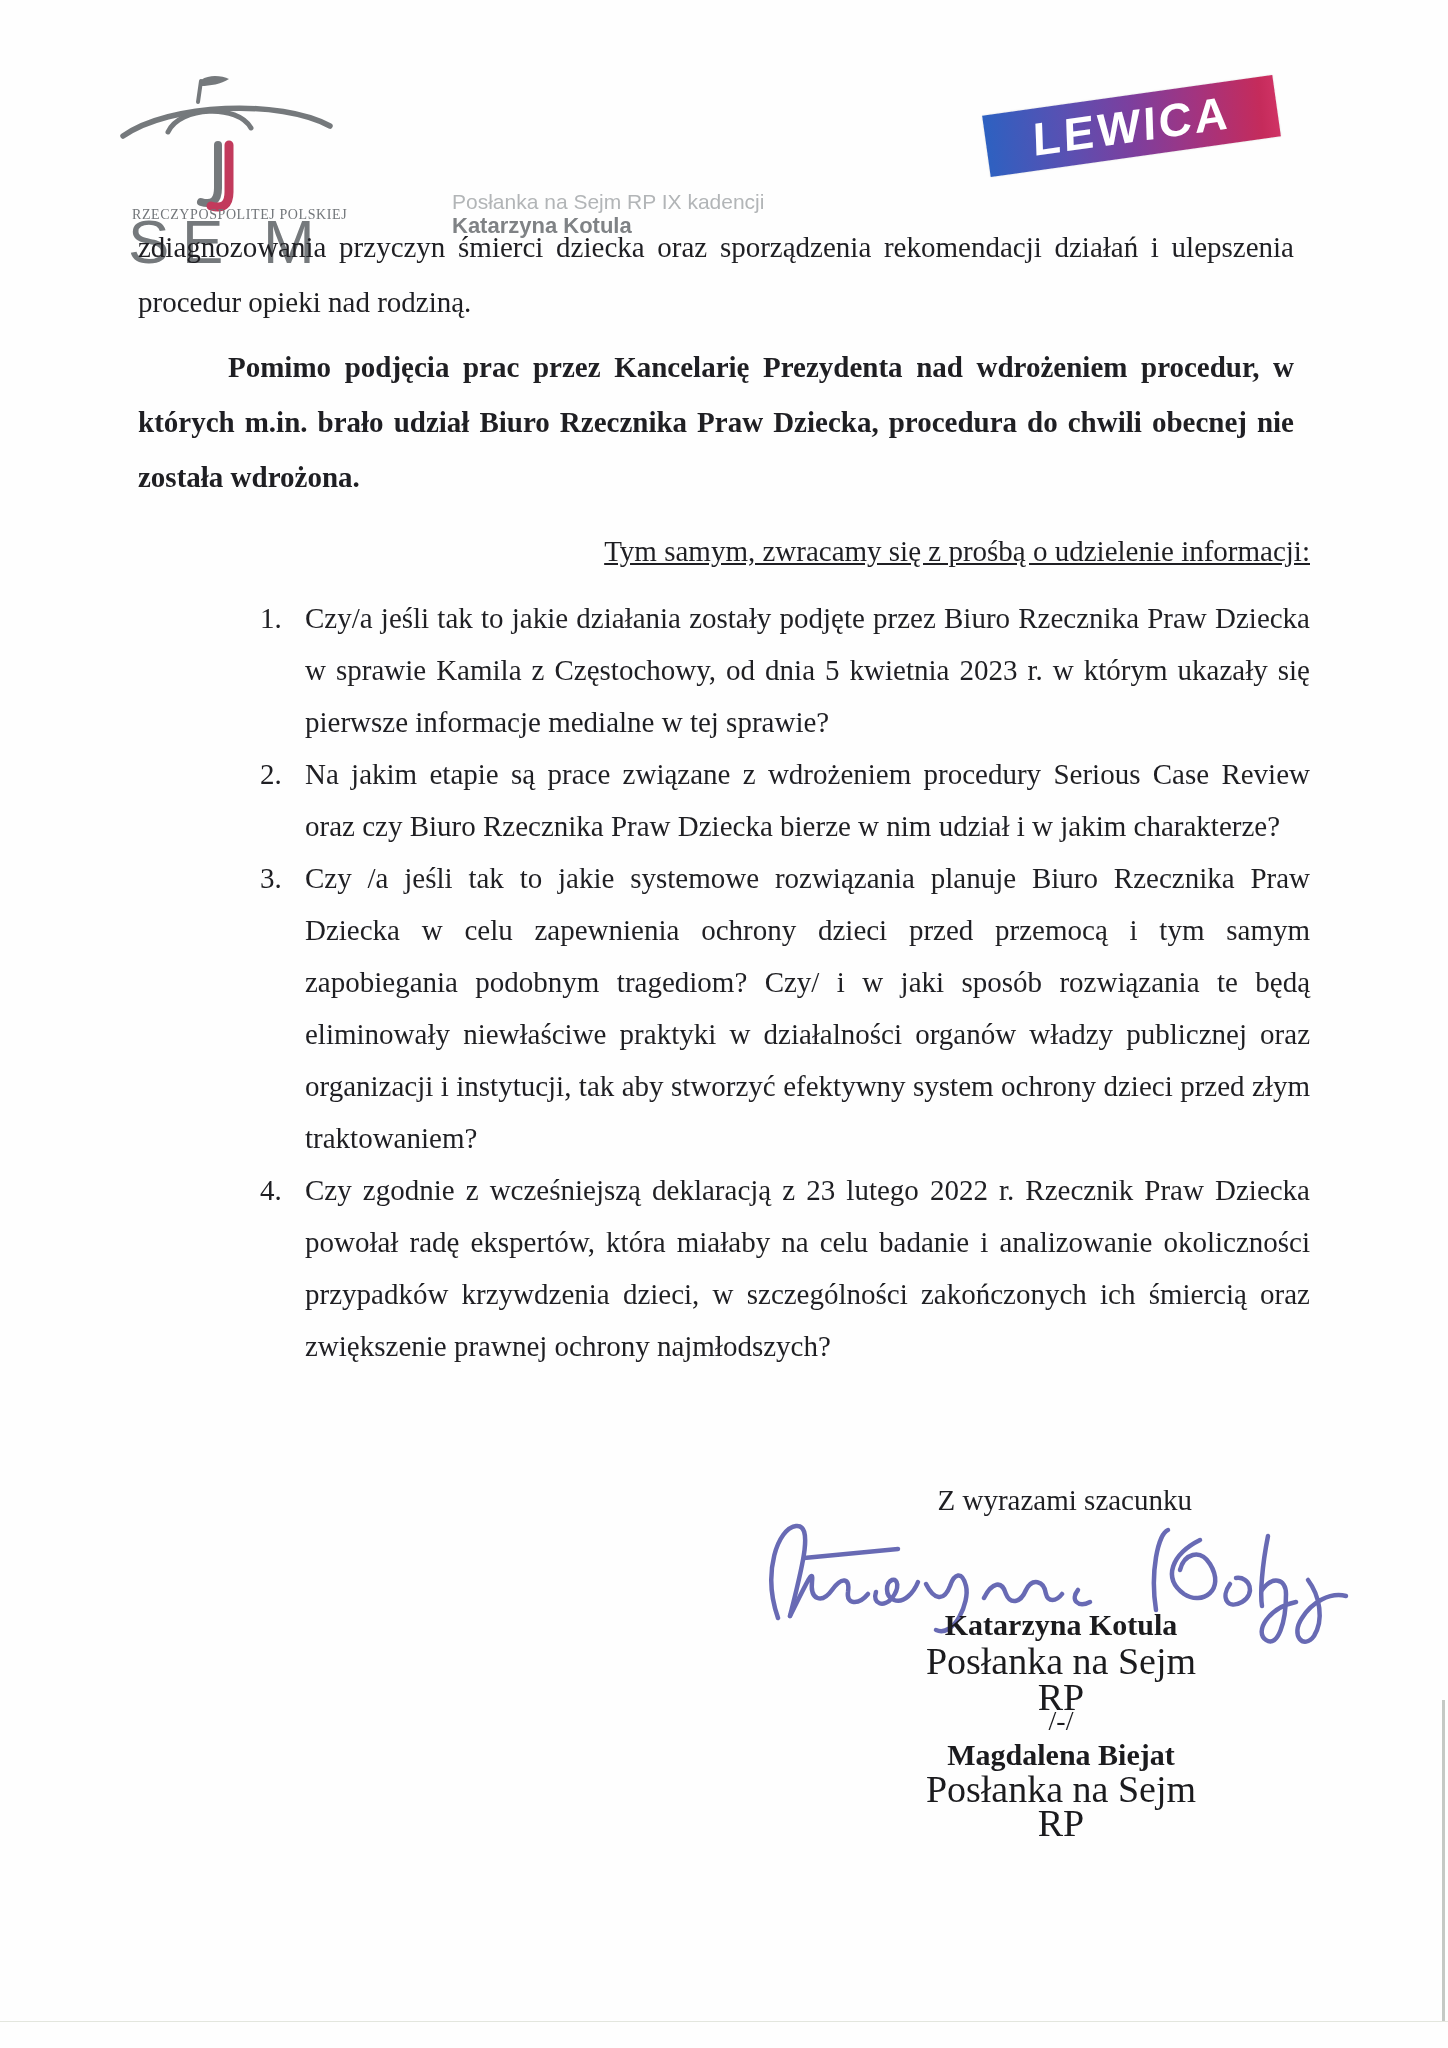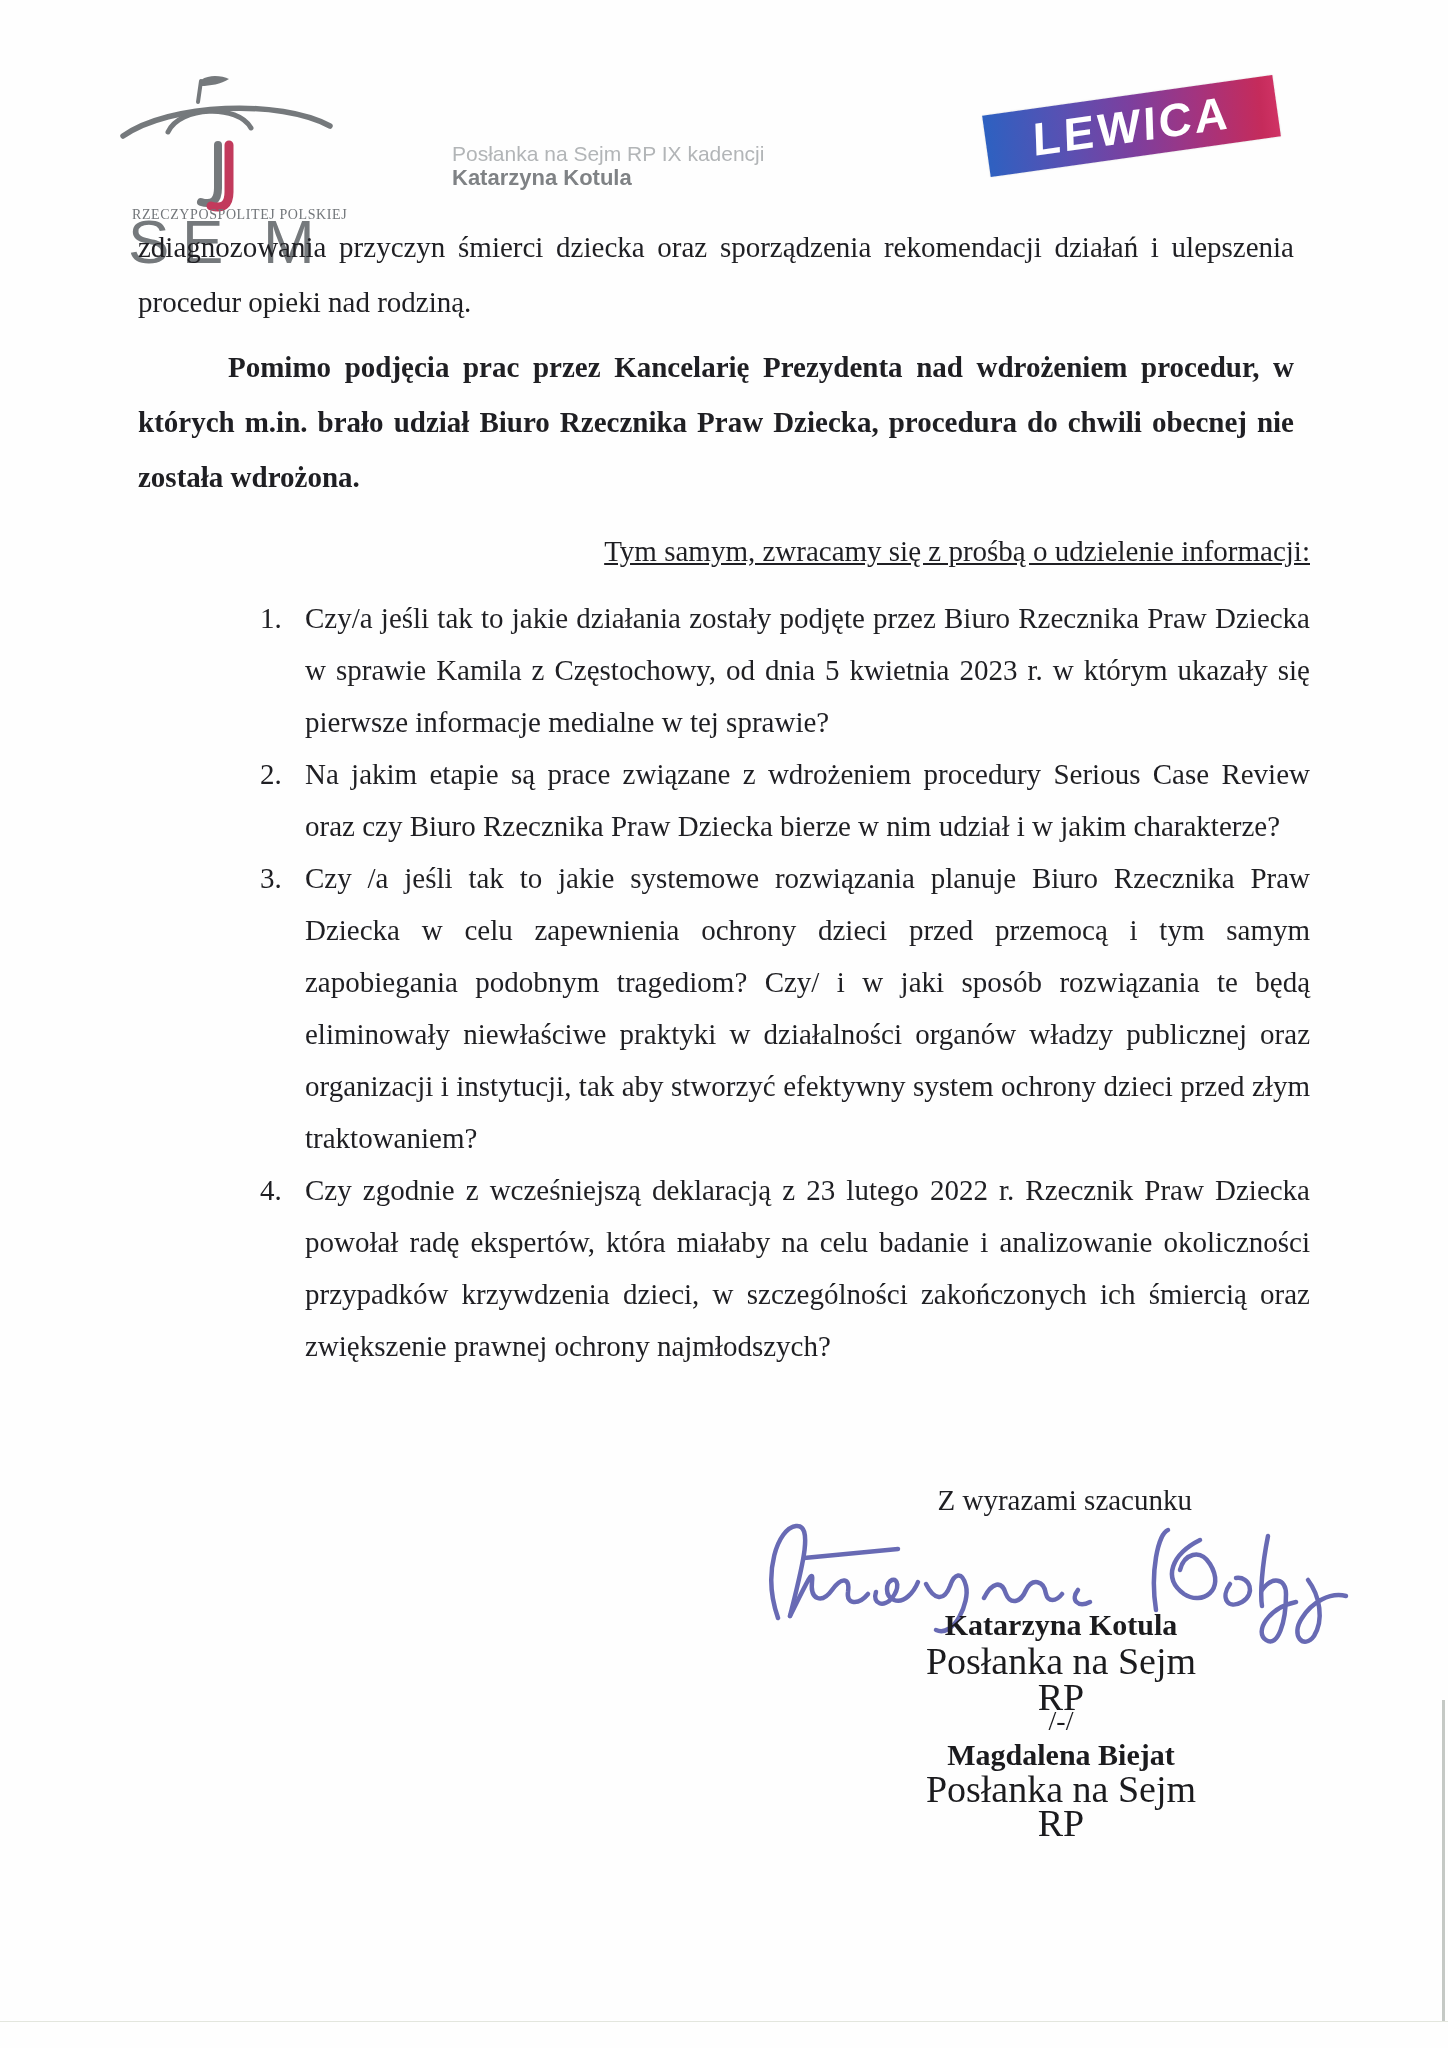--- a/index.html
+++ b/index.html
@@ -8,21 +8,21 @@
     overflow:hidden;font-family:"Liberation Serif","DejaVu Serif",serif;color:#202024;
     margin:0 auto;
   }
   
   .sejm-logo{position:absolute;left:120px;top:70px;width:215px;height:150px;}
   .sejm-letter{position:absolute;top:141px;font-family:"Liberation Sans","DejaVu Sans",sans-serif;
     font-size:62px;font-weight:400;color:#75797c;line-height:1;}
   .sejm-caption{position:absolute;left:132px;top:207px;font-family:Liberation Serif, serif;
     font-size:14px;letter-spacing:0.6px;color:#72767a;white-space:nowrap;text-align:center;}
   .hdr-mid{position:absolute;left:452px;top:142px;font-family:"Liberation Sans","DejaVu Sans",sans-serif;line-height:24px;}
-  .hdr-role{font-size:21px;color:#b2b5b7;}
+  .hdr-role{font-size:21px;color:#b2b5b7;margin-top:48px;}
   .hdr-name{font-size:22px;color:#7f8285;font-weight:700;}
   .lewica{position:absolute;left:985px;top:95px;width:293px;height:62px;
     background:linear-gradient(93deg,#2d61c1 0%,#5a50b2 28%,#7c3f9e 50%,#a23480 72%,#c52b5b 94%,#d03365 100%);
     transform:rotate(-8deg);display:flex;align-items:center;justify-content:center;
     box-shadow:0 0 2px rgba(0,0,0,.15);}
   .lewica-text{color:#ffffff;font-family:"Liberation Sans","DejaVu Sans",sans-serif;
     font-weight:800;font-size:46px;letter-spacing:3px;transform:skewX(-6deg);line-height:1;}
   
   .body-text{position:absolute;left:138px;top:220px;width:1172px;
     font-size:29px;line-height:55px;text-align:justify;color:#1f1f23;}

